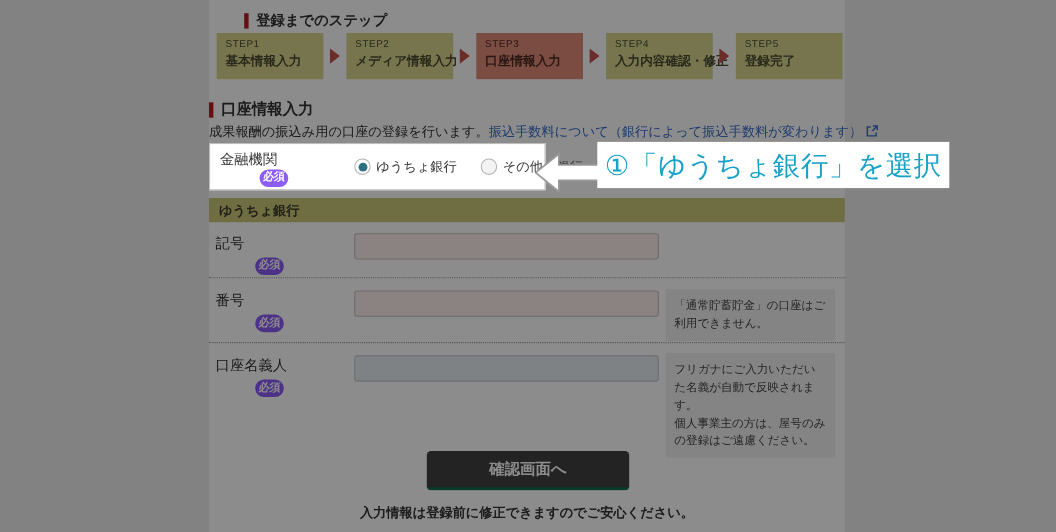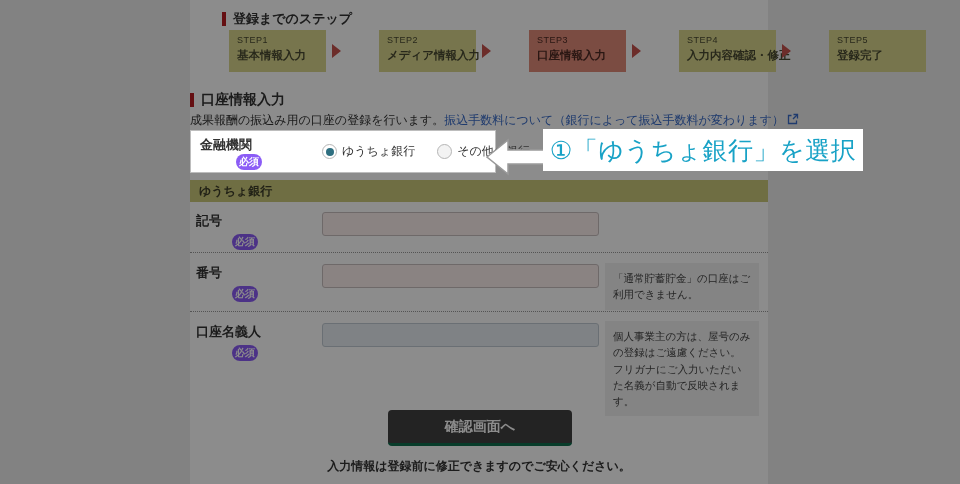--- a/index.html
+++ b/index.html
@@ -6,34 +6,34 @@
   body{font-family:"Liberation Sans","DejaVu Sans",sans-serif;}
   .canvas{position:relative;width:960px;height:484px;background:#ededed;overflow:hidden;}
   .content-col{position:absolute;left:190px;top:0;width:578px;height:484px;background:#ffffff;}
 
   
   .abs{position:absolute;}
   .sec-heading{display:flex;align-items:center;gap:7px;font-weight:bold;color:#333;}
   .red-bar{width:4px;height:14px;background:#b81c22;}
   .steps-heading{left:190px;top:10px;font-size:13px;padding-left:32px;}
   .steps-row{left:197px;top:30px;display:flex;align-items:center;}
-  .step-box{width:97px;height:42px;box-sizing:border-box;padding:5px 0 0 8px;background:#d9d68c;color:#4a4a32;margin-left:32px;}
+  .step-box{width:97px;height:42px;box-sizing:border-box;padding:5px 0 0 8px;background:#d9d68c;color:#4a4a32;}
   .step-box.active{background:#e08a78;color:#4e2b24;}
   .step-no{font-size:9px;letter-spacing:.5px;}
   .step-label{font-size:11.5px;font-weight:bold;margin-top:3px;white-space:nowrap;}
   .step-arrow{width:21px;display:flex;justify-content:center;align-items:center;}
   .step-arrow::before{content:"";display:block;width:0;height:0;border-left:9px solid #c5524e;border-top:7px solid transparent;border-bottom:7px solid transparent;}
   .section-header{left:190px;top:91px;font-size:14px;}
   .desc{left:190px;top:112px;font-size:12px;color:#333;white-space:nowrap;}
   .desc a{color:#3a6cc8;text-decoration:none;}
   .ext-icon{display:inline-block;vertical-align:-1px;margin-left:3px;}
 
   .olive-bar{left:190px;top:180px;width:578px;height:22px;box-sizing:border-box;background:#cbc87a;color:#3c3c28;font-size:12px;font-weight:bold;line-height:22px;padding-left:9px;}
 
-  .field-label{font-size:13px;font-weight:bold;color:#333;text-align:center;}
+  .field-label{font-size:13px;font-weight:normal;color:#333;text-align:center;}
   .req-badge{display:inline-block;background:#8b5cf6;color:#fff;font-size:10px;font-weight:bold;padding:2px 3px;border-radius:9px;line-height:1.2;margin-left:36px;}
   .text-input{box-sizing:border-box;width:277px;height:24px;border:1px solid #c9c0c0;border-radius:3px;background:#fbeeed;}
   .text-input.bluish{background:#e8edf2;border-color:#c2cbd3;}
   .dotted-sep{width:578px;border-top:1px dotted #9a9a9a;height:0;}
   .note-box{box-sizing:border-box;width:154px;background:#f0f0f0;color:#444;font-size:10.5px;line-height:1.55;padding:7px 8px;}
 
   .submit-btn{left:388px;top:410px;width:184px;height:36px;background:#404040;border:none;border-bottom:3px solid #0f6e4e;border-radius:4px;color:#fff;font-size:14px;font-weight:bold;font-family:inherit;cursor:pointer;}
   .footer-note{left:190px;top:458px;width:578px;text-align:center;font-size:12px;font-weight:bold;color:#333;}
 
   
@@ -117,22 +117,22 @@
   <input class="abs text-input" style="left: 322px; top: 264px;" type="text">
   <div class="abs note-box" style="left:605px;top:263px;">
     <div>「通常貯蓄貯金」の口座はご利用できません。</div>
   </div>
   <div class="abs dotted-sep" style="left:190px;top:311px;"></div>
 
   <div class="abs field-label" style="left:196px;top:323px;">口座名義人</div>
   <div class="abs" style="left:196px;top:342px;"><span class="req-badge">必須</span></div>
   <input class="abs text-input bluish" style="left: 322px; top: 323px;" type="text">
   <div class="abs note-box" style="left:605px;top:321px;">
+    <div>フリガナにご入力いただいた名義が自動で反映されます。</div>
     <div>個人事業主の方は、屋号のみの登録はご遠慮ください。</div>
-    <div>フリガナにご入力いただいた名義が自動で反映されます。</div>
   </div>
 
   <button class="abs submit-btn">確認画面へ</button>
   <div class="abs footer-note">入力情報は登録前に修正できますのでご安心ください。</div>
 
   <div class="overlay"></div>
 
   <div class="abs hl hl-row">
     <span class="field-label">金融機関</span>
     <span class="req-badge">必須</span>

